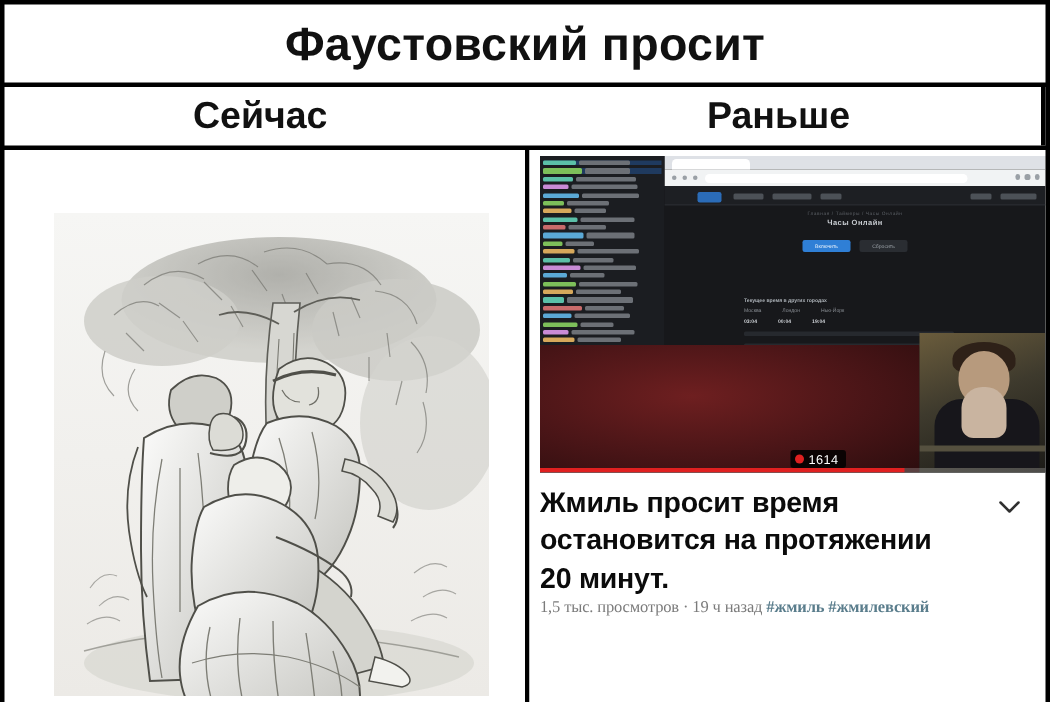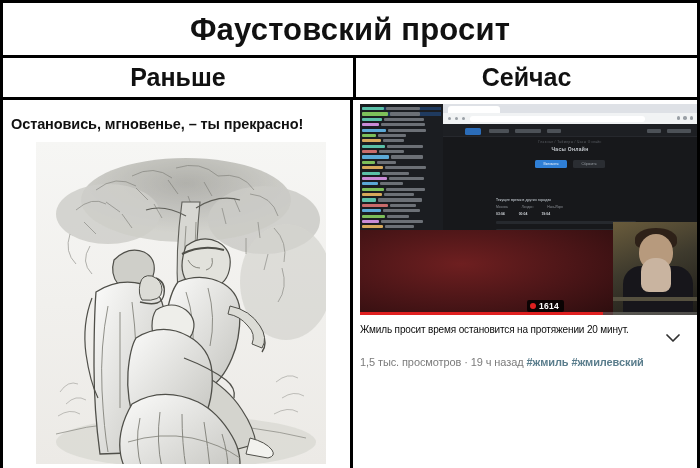--- a/index.html
+++ b/index.html
@@ -175,61 +175,60 @@
   .cam .deskline {
     position: absolute; left: 0; right: 0; bottom: 14px; height: 4px; background: #55503f;
   }
 
   .live-badge {
     position: absolute; left: 167px; bottom: 3px; height: 12px; padding: 0 5px 0 3px;
     background: rgba(0,0,0,.82); border-radius: 2px;
     display: flex; align-items: center; gap: 3px;
   }
   .live-dot { width: 6px; height: 6px; border-radius: 50%; background: #e02020; }
-  .live-count { font-size: 8.5px; font-weight: bold; color: #fff; letter-spacing: .3px; }
+  .live-count { font-size: 8.5px; font-weight: normal; color: #fff; letter-spacing: .3px; }
 
   .progress-bar {
     position: absolute; left: 0; right: 0; bottom: 0; height: 3px; background: rgba(255,255,255,.22);
   }
   .progress-bar .fill { width: 72%; height: 100%; background: #e02020; }
 
   
   .meta { position: absolute; left: 0; top: 219px; width: 337px; padding-right: 4px; }
   .yt-title {
-    width: 286px; font-size: 10px; font-weight: normal; color: #0b0b0b;
+    width: 286px; font-size: 19px; font-weight: bold; color: #0b0b0b;
     line-height: 1.34; letter-spacing: -.15px;
   }
   .yt-sub {
-    margin-top: 20px; font-size: 11px; color: #7b7b7b; letter-spacing: -.1px; white-space: nowrap;
+    margin-top: 0; font-size: 11px; color: #7b7b7b; letter-spacing: -.1px; white-space: nowrap; font-family: Liberation Serif, serif;
   }
   .yt-tags { color: #5a7d8c; font-weight: bold; }
   .chevron {
     position: absolute; right: 16px; top: 7px; width: 16px; height: 16px;
     display: flex; align-items: center; justify-content: center;
   }
   .chevron svg { display: block; }
 </style>
 </head>
 <body>
 
 <div class="meme">
 
   <div class="title-row">
     <div class="txt">Фаустовский просит</div>
   </div>
 
   <div class="sub-row">
+    <div class="sub-cell right">Сейчас</div>
     <div class="sub-cell left">Раньше</div>
-    <div class="sub-cell right">Сейчас</div>
   </div>
 
   <div class="body">
 
     <div class="col-left">
-      <div class="quote">Остановись, мгновенье, – ты прекрасно!</div>
 
       <div class="engraving">
         <svg viewBox="0 0 290 322" preserveAspectRatio="xMidYMid slice" aria-hidden="true">
           <defs>
             <linearGradient id="paper" x1="0" y1="0" x2="0" y2="1">
               <stop offset="0%" stop-color="#f6f6f4"></stop>
               <stop offset="100%" stop-color="#eceae6"></stop>
             </linearGradient>
             <radialGradient id="foliage" cx="50%" cy="30%" r="60%">
               <stop offset="0%" stop-color="#9a9a94"></stop>

